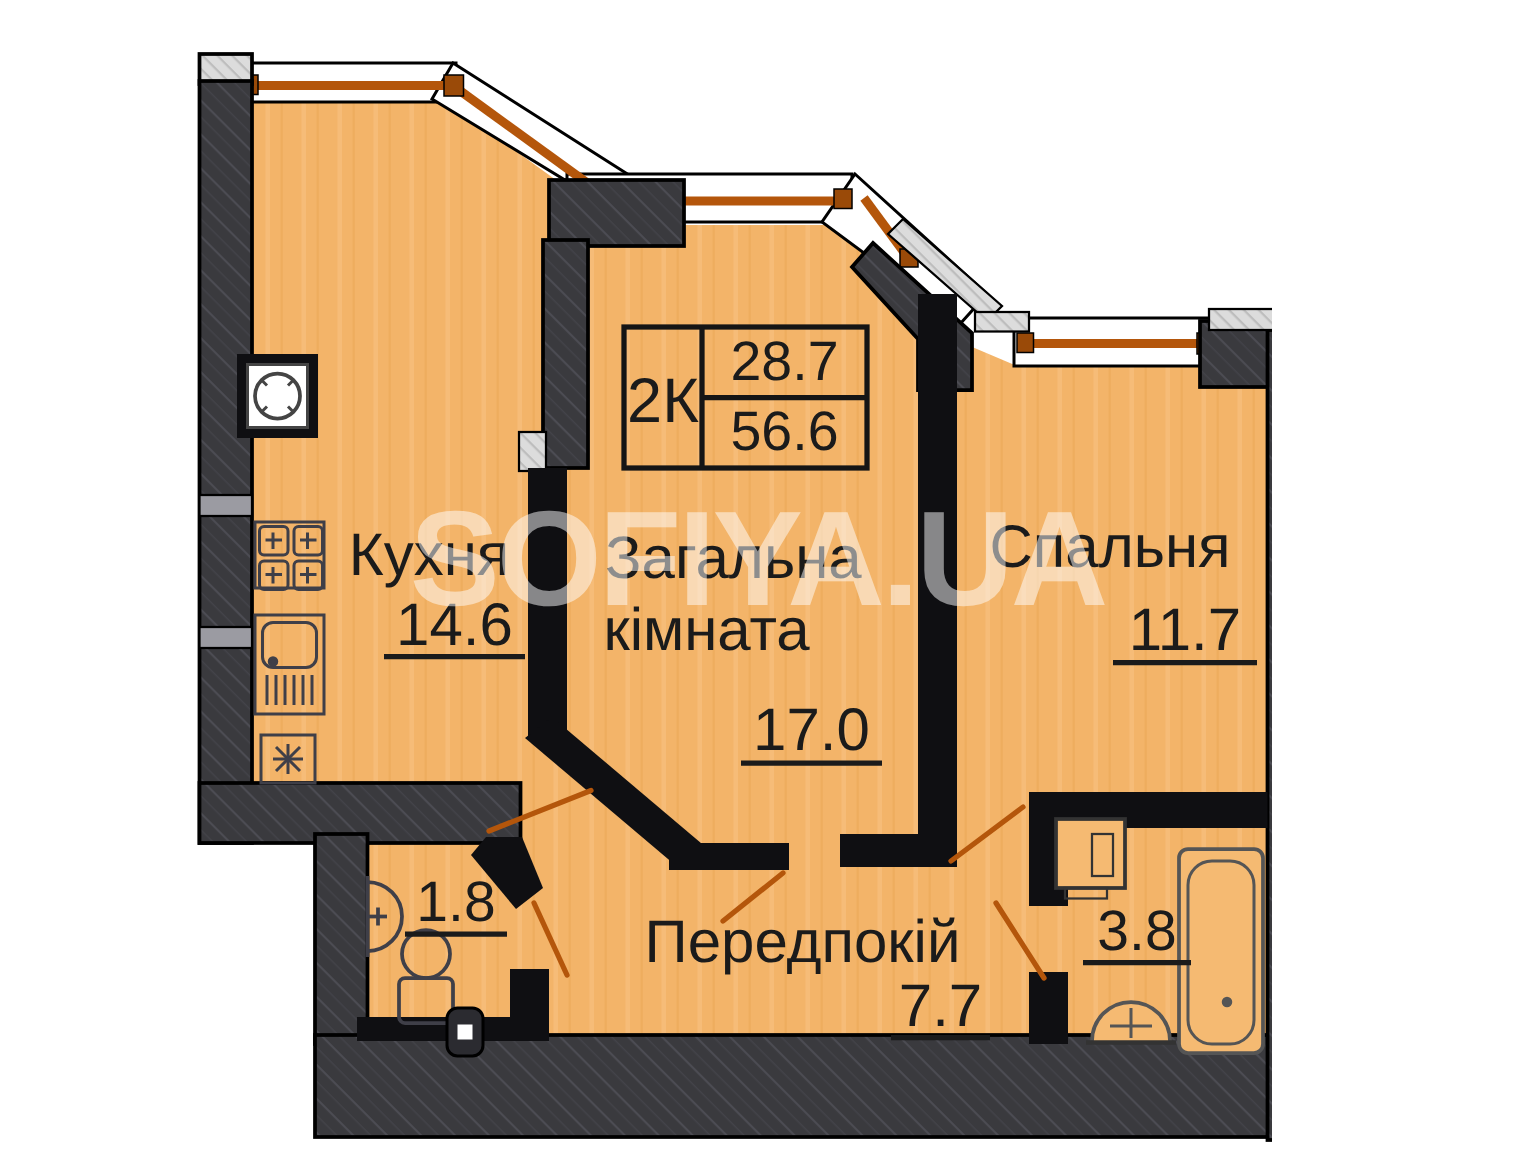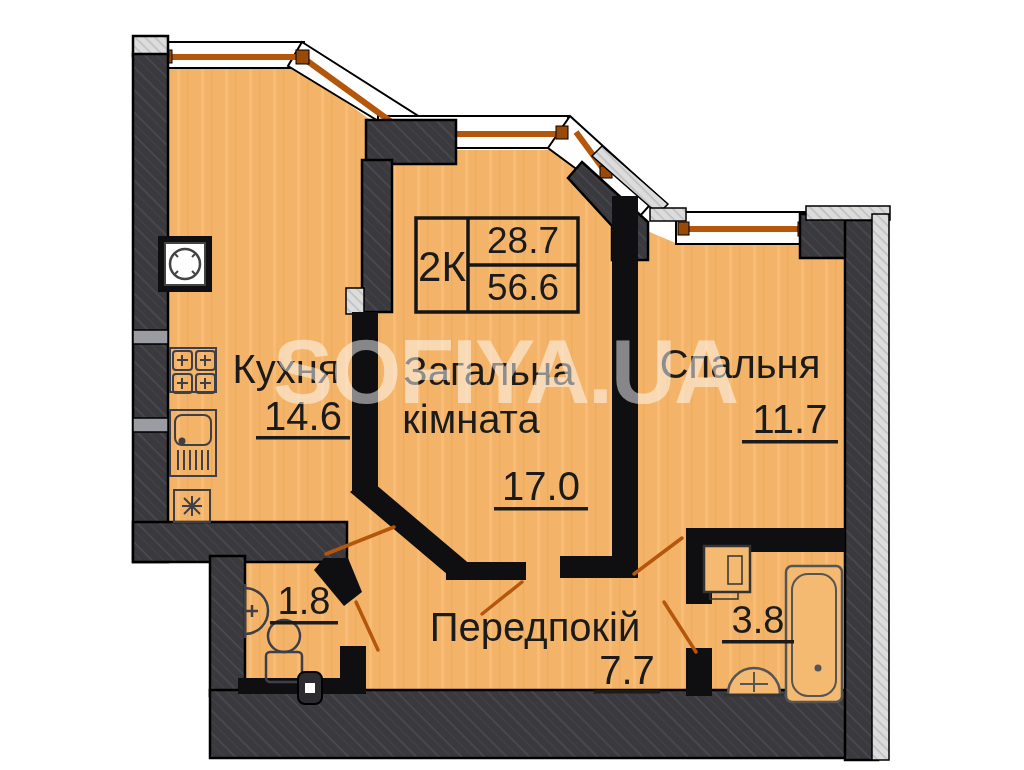--- a/index.html
+++ b/index.html
@@ -1,16 +1,16 @@
 <!DOCTYPE html>
 <html><head>
 <meta charset="utf-8">
 <style>
   html,body{margin:0;padding:0;background:#ffffff;}
-  .stage{position:relative;width:1023px;height:770px;background:#fff;overflow:hidden;
+  .stage{position:relative;width:848px;height:770px;background:#fff;overflow:hidden;
          font-family:"Liberation Sans", sans-serif;text-align:center;}
   svg{display:block}
   text{font-family:"Liberation Sans", sans-serif;fill:#1b1b1b;}
   .room-name{font-size:40px;}
   .room-area{font-size:40px;}
   .small-area{font-size:38px;}
   .info-type{font-size:42px;}
   .info-num{font-size:37px;}
   .watermark{font-size:90px;font-weight:bold;fill:#ffffff;opacity:.5;letter-spacing:-2px;}
 </style>

